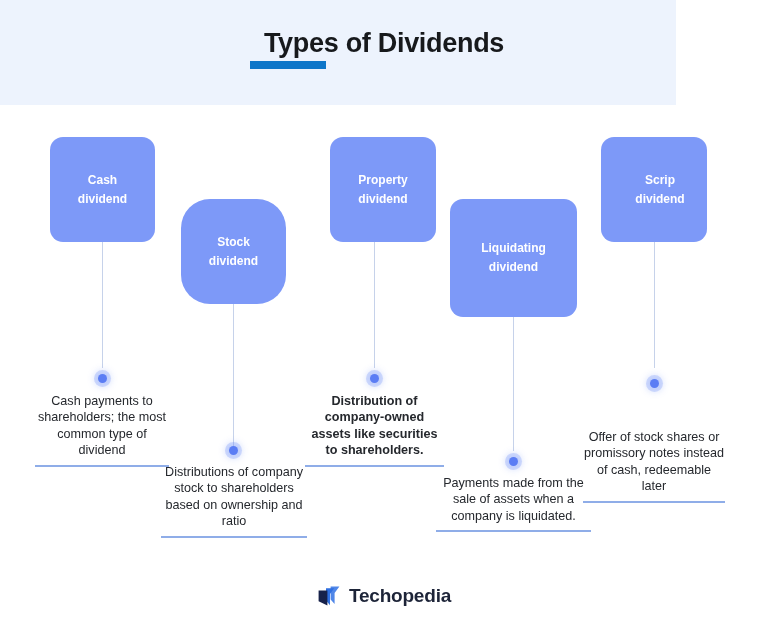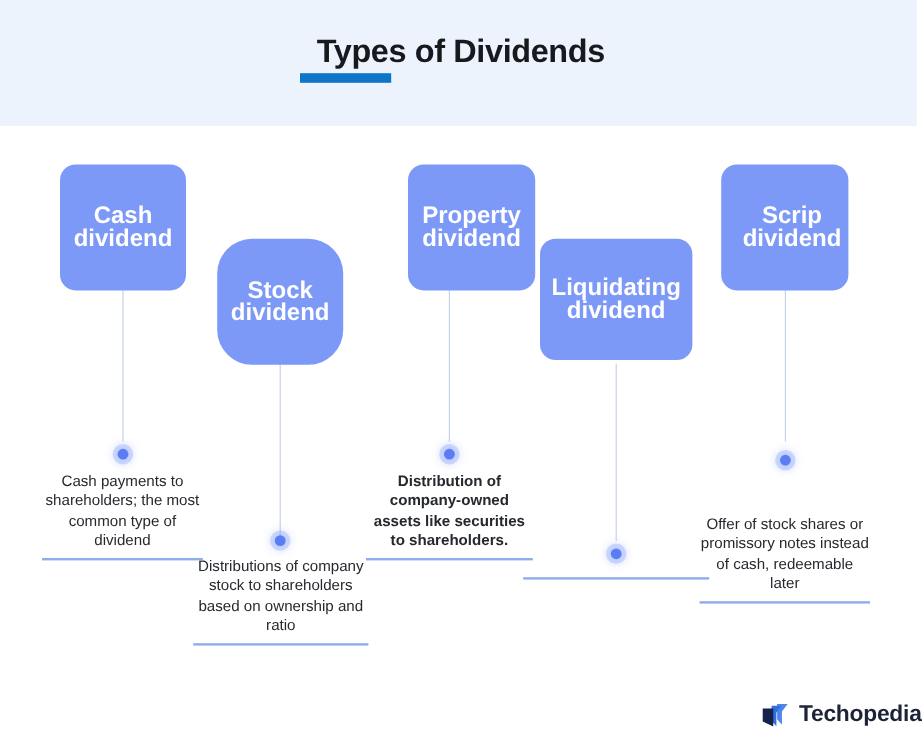--- a/index.html
+++ b/index.html
@@ -12,21 +12,21 @@
     background: #ffffff;
     font-family: "Liberation Sans", sans-serif;
     overflow: hidden;
     position: relative;
   }
 
   
   #header-band {
     position: absolute;
     left: 0; top: 0;
-    width: 764px;
+    width: 676px;
     height: 105px;
     background: #edf3fd;
   }
   #page-title {
     position: absolute;
     left: 0; top: 28px;
     width: 768px;
     text-align: center;
     font-size: 27px;
     font-weight: bold;
@@ -48,21 +48,21 @@
     left: 0; top: 105px;
     width: 768px;
     height: 470px;
   }
 
   .node-box {
     position: absolute;
     background: #7d99f8;
     border-radius: 13px;
     color: #ffffff;
-    font-size: 20px;
+    font-size: 12px;
     font-weight: bold;
     line-height: 19px;
     display: flex;
     align-items: center;
     justify-content: center;
     text-align: center;
     box-sizing: border-box;
     padding: 4px;
   }
 
@@ -99,21 +99,21 @@
   }
 
   
   #footer-logo {
     position: absolute;
     left: 0;
     top: 585px;
     width: 768px;
     display: flex;
     align-items: center;
-    justify-content: flex-end;
+    justify-content: center;
     gap: 8px;
   }
   #logo-mark { display: block; }
   #logo-wordmark {
     font-size: 19px;
     font-weight: bold;
     color: #1d2438;
     letter-spacing: -0.2px;
   }
 </style>
@@ -146,28 +146,28 @@
     </span>
   </div>
 
   <div class="node-box" style="left:181px; top:94px; width:105px; height:105px;border-radius:29px;">
     <span>
       <span>Stock</span><br>
       <span>dividend</span>
     </span>
   </div>
 
-  <div class="node-box" style="left:340px; top:32px; width:106px; height:105px;">
+  <div class="node-box" style="left:330px; top:32px; width:106px; height:105px;">
     <span>
       <span>Property</span><br>
       <span>dividend</span>
     </span>
   </div>
 
-  <div class="node-box" style="left:450px; top:94px; width:127px; height:101px;">
+  <div class="node-box" style="left:450px; top:94px; width:127px; height:118px;">
     <span>
       <span>Liquidating</span><br>
       <span>dividend</span>
     </span>
   </div>
 
   <div class="node-box" style="left:601px; top:32px; width:106px; height:105px;padding-left:16px;">
     <span>
       <span>Scrip</span><br>
       <span>dividend</span>
@@ -183,20 +183,21 @@
     <span class="desc-text">Cash payments to shareholders; the most common type of dividend</span>
     <span class="desc-rule"></span>
   </div>
 
   <div class="desc-block" style="left:305px; top:288px; width:139px;font-weight:bold;">
     <span class="desc-text">Distribution of company-owned assets like securities to shareholders.</span>
     <span class="desc-rule"></span>
   </div>
 
   <div class="desc-block" style="left:436px; top:370px; width:155px;">
+    <span class="desc-text">Payments made from the sale of assets when a company is liquidated.</span>
     <span class="desc-rule"></span>
   </div>
 
   <div class="desc-block" style="left:583px; top:288px; width:142px;margin-top:36px;">
     <span class="desc-text">Offer of stock shares or promissory notes instead of cash, redeemable later</span>
     <span class="desc-rule"></span>
   </div>
 
 </div>
 

